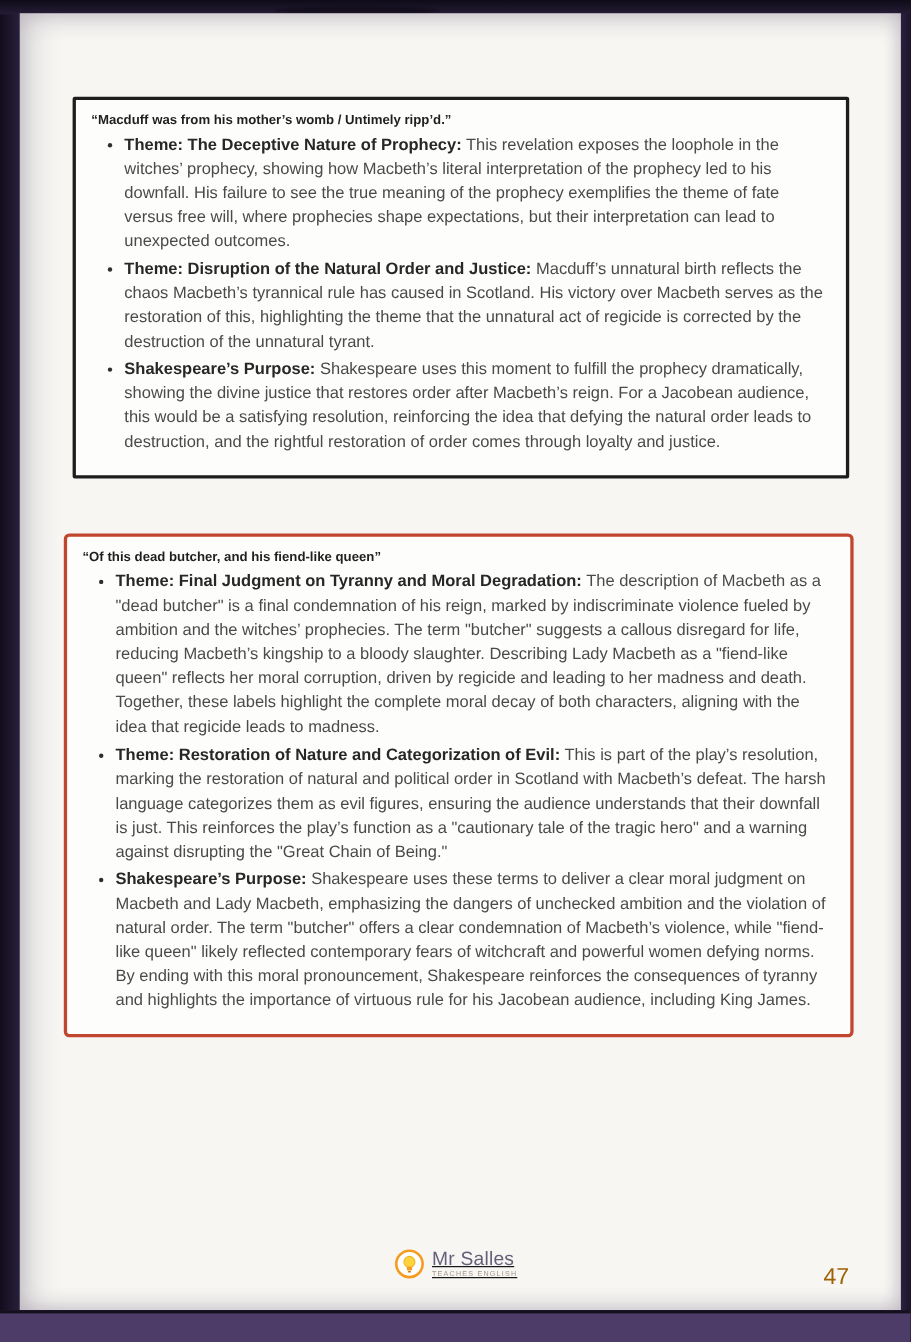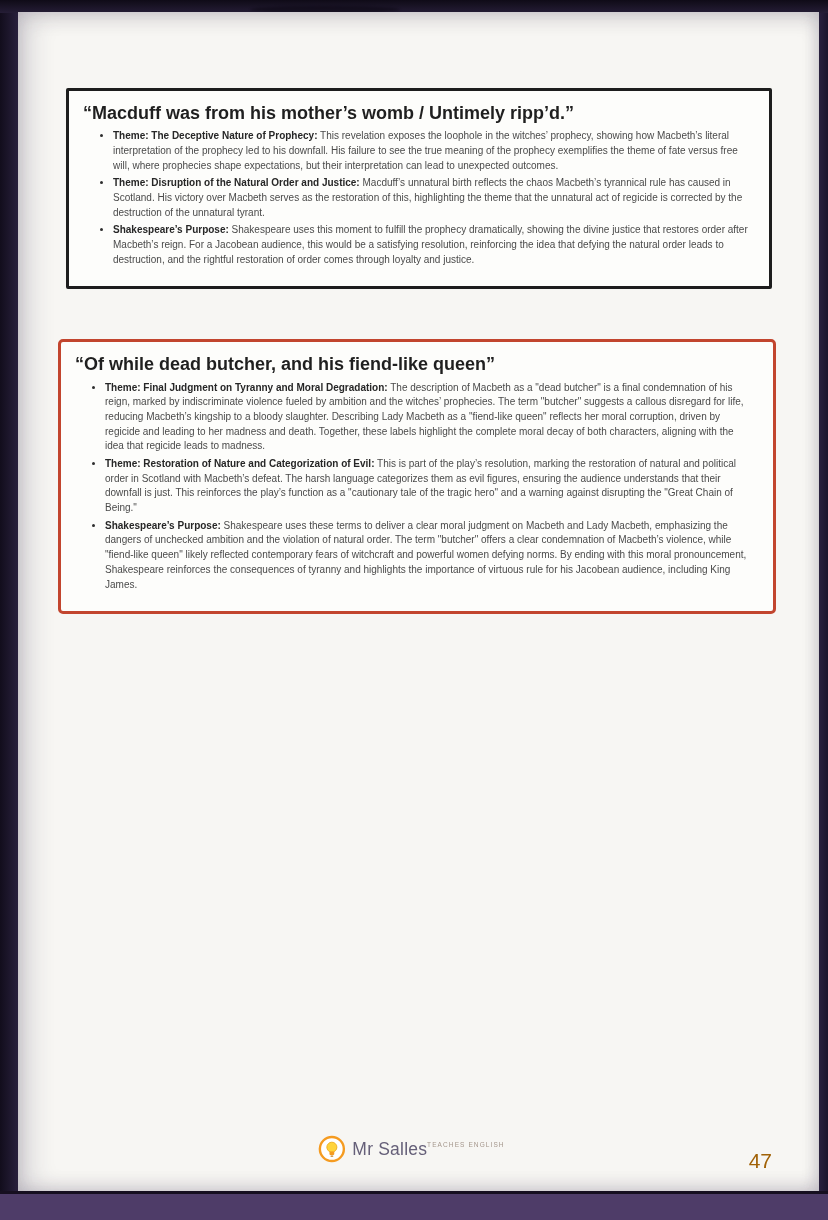--- a/index.html
+++ b/index.html
@@ -43,50 +43,50 @@
     background: #fdfdfb;
     border: 3px solid #1d1d1d;
     padding: 10px 18px 16px 14px;
     box-sizing: border-box;
   }
   .box1 { margin: 76px 47px 0 48px; border-radius: 2px; }
   .box2 { margin: 50px 43px 0 40px; border-radius: 5px; }
 
   .quote {
     margin: 0 0 3px 0;
-    font-size: 18px;
+    font-size: 12px;
     font-weight: bold;
     color: #1f1f1f;
     line-height: 1.4;
   }
   .bullets {
     margin: 3px 0 0 0;
     padding: 0 0 0 30px;
     list-style: disc;
   }
   .bullet {
-    font-size: 10px;
+    font-size: 15px;
     line-height: 1.47;
     margin: 0 0 3px 0;
     color: #4a4a4a;
   }
   .bullet::marker { color: #2e2e2e; }
   .b-label { font-weight: bold; color: #272727; }
   .b-text { color: #4a4a4a; }
 
   .footer {
     position: absolute; left: 0; right: 0; bottom: 14px; height: 46px;
   }
   .brand {
     position: absolute; left: 50%; transform: translateX(-54%);
     top: 2px;
     display: flex; align-items: center; gap: 7px;
   }
   .bulb { width: 28px; height: 28px; display: inline-block; }
-  .brand-txt { display: flex; flex-direction: row; line-height: 1.05; }
+  .brand-txt { display: flex; flex-direction: column; line-height: 1.05; text-decoration: underline; }
   .brand-name {
     font-size: 17.5px;
     color: #655f78;
     letter-spacing: 0.2px;
   }
   .brand-tagline {
     font-size: 6.5px;
     letter-spacing: 1.1px;
     color: #a4968b;
     margin-top: 2px;
@@ -119,21 +119,21 @@
           <span class="b-text">Macduff’s unnatural birth reflects the chaos Macbeth’s tyrannical rule has caused in Scotland. His victory over Macbeth serves as the restoration of this, highlighting the theme that the unnatural act of regicide is corrected by the destruction of the unnatural tyrant.</span>
         </li>
         <li class="bullet">
           <span class="b-label">Shakespeare’s Purpose:</span>
           <span class="b-text">Shakespeare uses this moment to fulfill the prophecy dramatically, showing the divine justice that restores order after Macbeth’s reign. For a Jacobean audience, this would be a satisfying resolution, reinforcing the idea that defying the natural order leads to destruction, and the rightful restoration of order comes through loyalty and justice.</span>
         </li>
       </ul>
     </section>
 
     <section class="quote-box box2" style="border-color: rgb(194, 69, 46);">
-      <h2 class="quote">“Of while dead butcher, and his fiend-like queen”</h2>
+      <h2 class="quote">“Of this dead butcher, and his fiend-like queen”</h2>
       <ul class="bullets">
         <li class="bullet">
           <span class="b-label">Theme: Final Judgment on Tyranny and Moral Degradation:</span>
           <span class="b-text">The description of Macbeth as a "dead butcher" is a final condemnation of his reign, marked by indiscriminate violence fueled by ambition and the witches’ prophecies. The term "butcher" suggests a callous disregard for life, reducing Macbeth’s kingship to a bloody slaughter. Describing Lady Macbeth as a "fiend-like queen" reflects her moral corruption, driven by regicide and leading to her madness and death. Together, these labels highlight the complete moral decay of both characters, aligning with the idea that regicide leads to madness.</span>
         </li>
         <li class="bullet">
           <span class="b-label">Theme: Restoration of Nature and Categorization of Evil:</span>
           <span class="b-text">This is part of the play’s resolution, marking the restoration of natural and political order in Scotland with Macbeth’s defeat. The harsh language categorizes them as evil figures, ensuring the audience understands that their downfall is just. This reinforces the play’s function as a "cautionary tale of the tragic hero" and a warning against disrupting the "Great Chain of Being."</span>
         </li>
         <li class="bullet">

